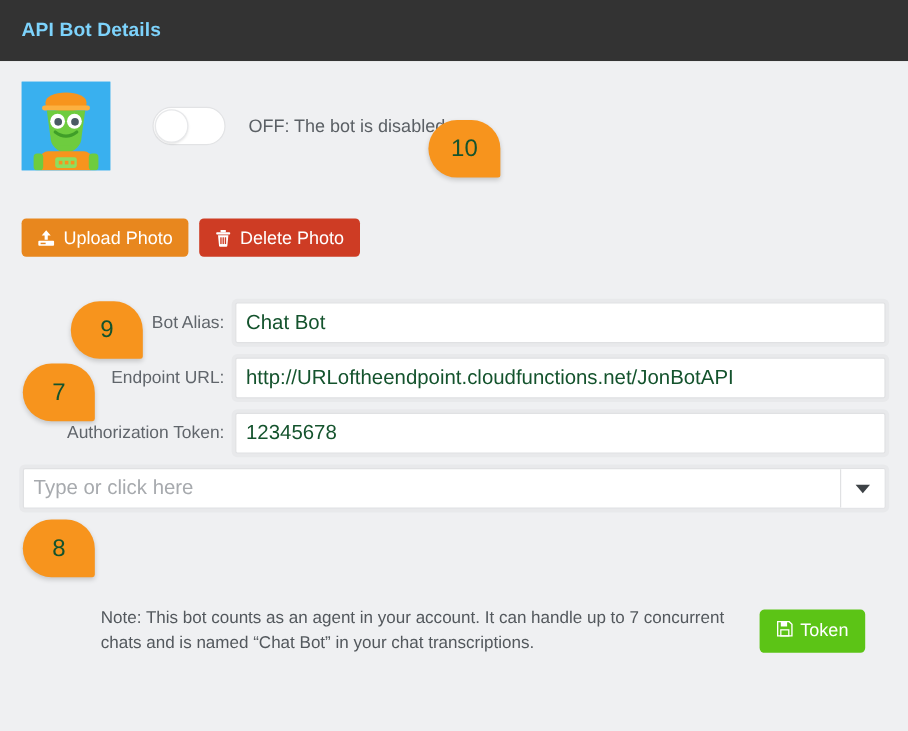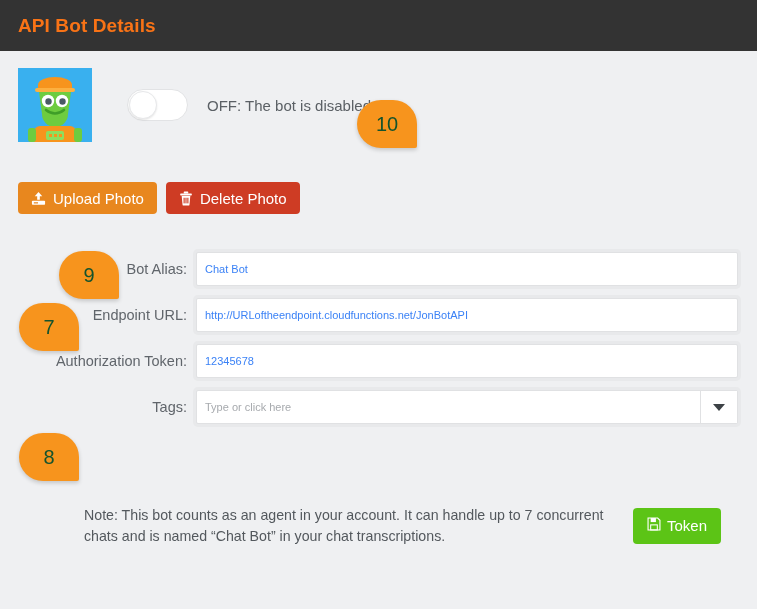--- a/index.html
+++ b/index.html
@@ -18,22 +18,22 @@
   
   .header {
     height: 51px;
     background: #333333;
     display: flex;
     align-items: center;
     padding: 0 0 0 18px;
     box-sizing: border-box;
   }
   .header-title {
-    color: #f97316;
-    font-size: 19px;
+    color: #7dd3fc;
+    font-size: 16px;
     font-weight: bold;
     letter-spacing: 0.1px;
   }
 
   
   .card {
     position: relative;
     background: #eff0f2;
     height: 558px;
     box-sizing: border-box;
@@ -137,22 +137,22 @@
     box-shadow: 0 0 0 3px #e8e9eb;
     height: 34px;
     box-sizing: border-box;
   }
   .field-wrap input {
     flex: 1 1 auto;
     border: none;
     outline: none;
     background: transparent;
     font-family: "Liberation Sans", sans-serif;
-    font-size: 11px;
-    color: #3b82f6;
+    font-size: 17px;
+    color: #14532d;
     padding: 0 8px;
     height: 100%;
     box-sizing: border-box;
     min-width: 0;
   }
   .field-wrap input::placeholder { color: #a7aaae; }
   .dropdown-btn {
     width: 36px;
     flex: 0 0 auto;
     border-left: 1px solid #e0e1e3;
@@ -324,21 +324,20 @@
     </div>
 
     <div class="form-row">
       <div class="form-label">Authorization Token:</div>
       <div class="field-wrap">
         <input type="text" value="12345678" style="">
       </div>
     </div>
 
     <div class="form-row">
-      <div class="form-label">Tags:</div>
       <div class="field-wrap">
         <input type="text" placeholder="Type or click here" style="">
         <div class="dropdown-btn">
           <span class="caret"></span>
         </div>
       </div>
     </div>
 
   </div>
 

